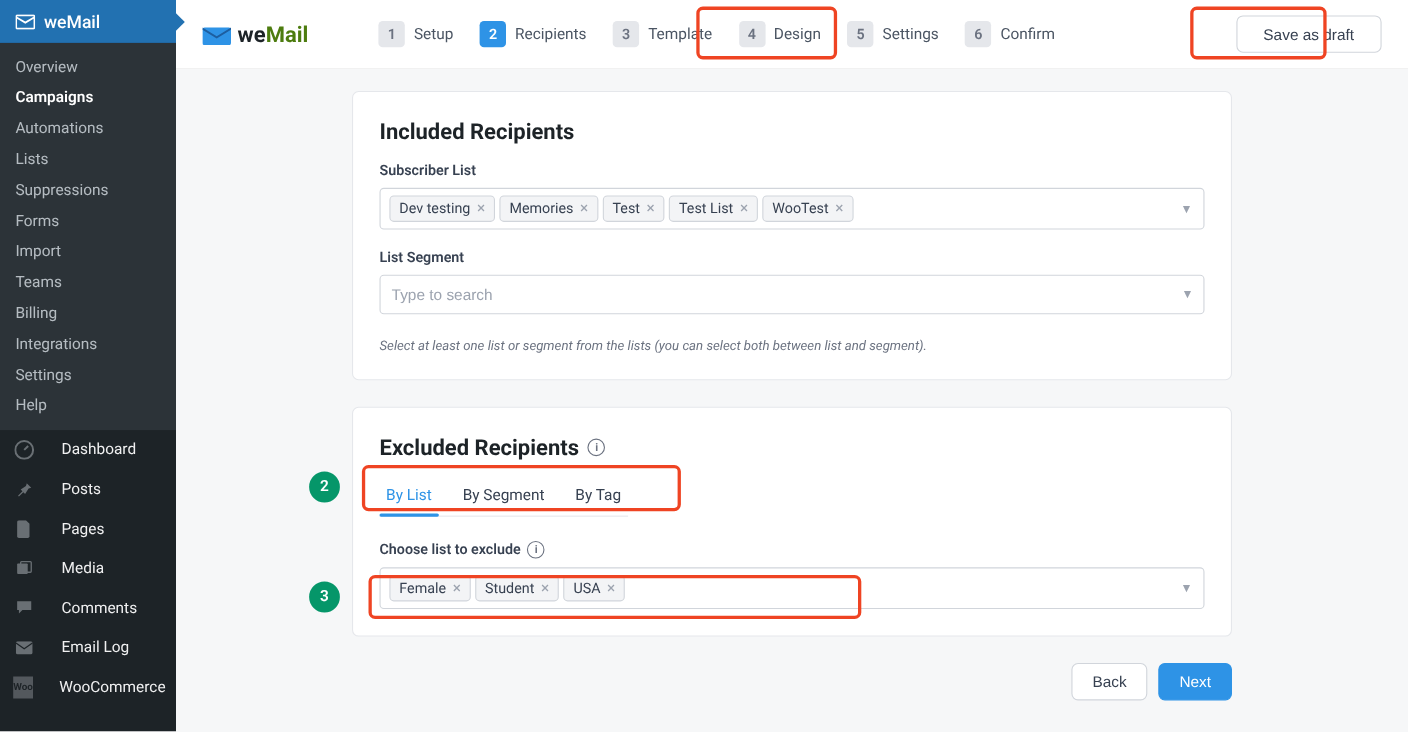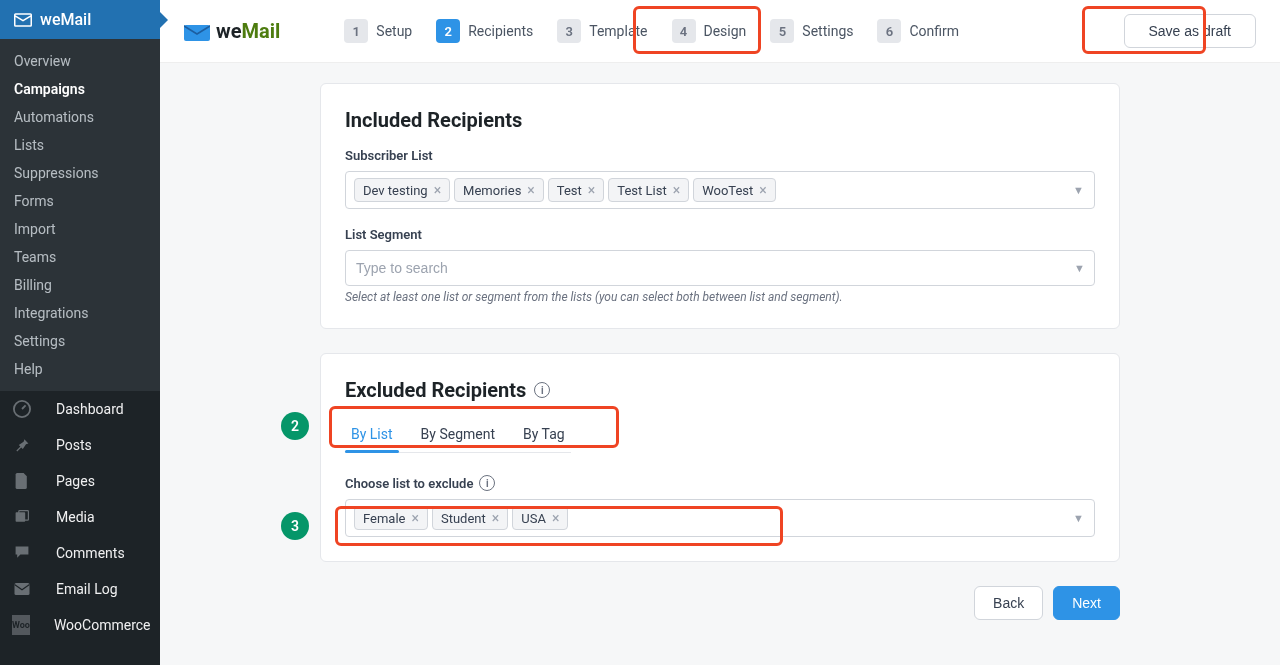--- a/index.html
+++ b/index.html
@@ -33,21 +33,21 @@
     .card { background: #fff; border: 1px solid #e5e7eb; border-radius: 6px; padding: 24px; width: 800px; margin: 0 auto 24px; position: relative; }
     .card-title { font-size: 20px; font-weight: 700; color: #1d2327; margin-bottom: 16px; display: flex; align-items: center; gap: 8px; }
     .field-label { font-size: 13px; font-weight: 600; color: #374151; margin-bottom: 8px; display: flex; align-items: center; gap: 6px; }
     .token-input { border: 1px solid #d1d5db; border-radius: 4px; padding: 4px 8px; display: flex; align-items: center; gap: 4px; flex-wrap: wrap; min-height: 38px; position: relative; }
     .token { background: #f3f4f6; border: 1px solid #d1d5db; border-radius: 4px; padding: 3px 8px; display: flex; align-items: center; gap: 6px; font-size: 13px; color: #374151; }
     .token .x { color: #9ca3af; cursor: pointer; font-size: 14px; }
     .dropdown-arrow { position: absolute; right: 10px; top: 50%; transform: translateY(-50%); color: #9ca3af; font-size: 11px; }
     .search-input { border: 1px solid #d1d5db; border-radius: 4px; padding: 9px 10px; width: 100%; font-size: 14px; color: #374151; position:relative;}
     .search-input::placeholder { color: #9ca3af; }
     .search-wrap { position: relative; }
-    .helper-text { font-size: 12px; color: #6b7280; font-style: italic; margin-top: 4px; }
+    .helper-text { font-size: 12px; color: #6b7280; font-style: italic; margin-top: 21px; }
     
     .tabs-row { display: flex; gap: 28px; padding: 8px 6px 0; border-bottom: 1px solid #e5e7eb; margin-bottom: 22px; width: fit-content;}
     .tab { font-size: 14px; color: #374151; padding-bottom: 10px; cursor: pointer; position: relative; }
     .tab.active { color: #2e93e6; }
     .tab.active::after { content: ''; position: absolute; bottom: -1px; left: -6px; right: -6px; height: 3px; background: #2e93e6; border-radius: 2px; }
     
     .actions-row { width: 800px; margin: 0 auto; display: flex; justify-content: flex-end; gap: 10px; padding-bottom: 20px; }
     .btn { border-radius: 6px; padding: 8px 18px; font-size: 14px; cursor: pointer; }
     .btn-secondary { background: #fff; border: 1px solid #d1d5db; color: #374151; }
     .btn-primary { background: #2e93e6; border: 1px solid #2e93e6; color: #fff; font-weight: 500; }

